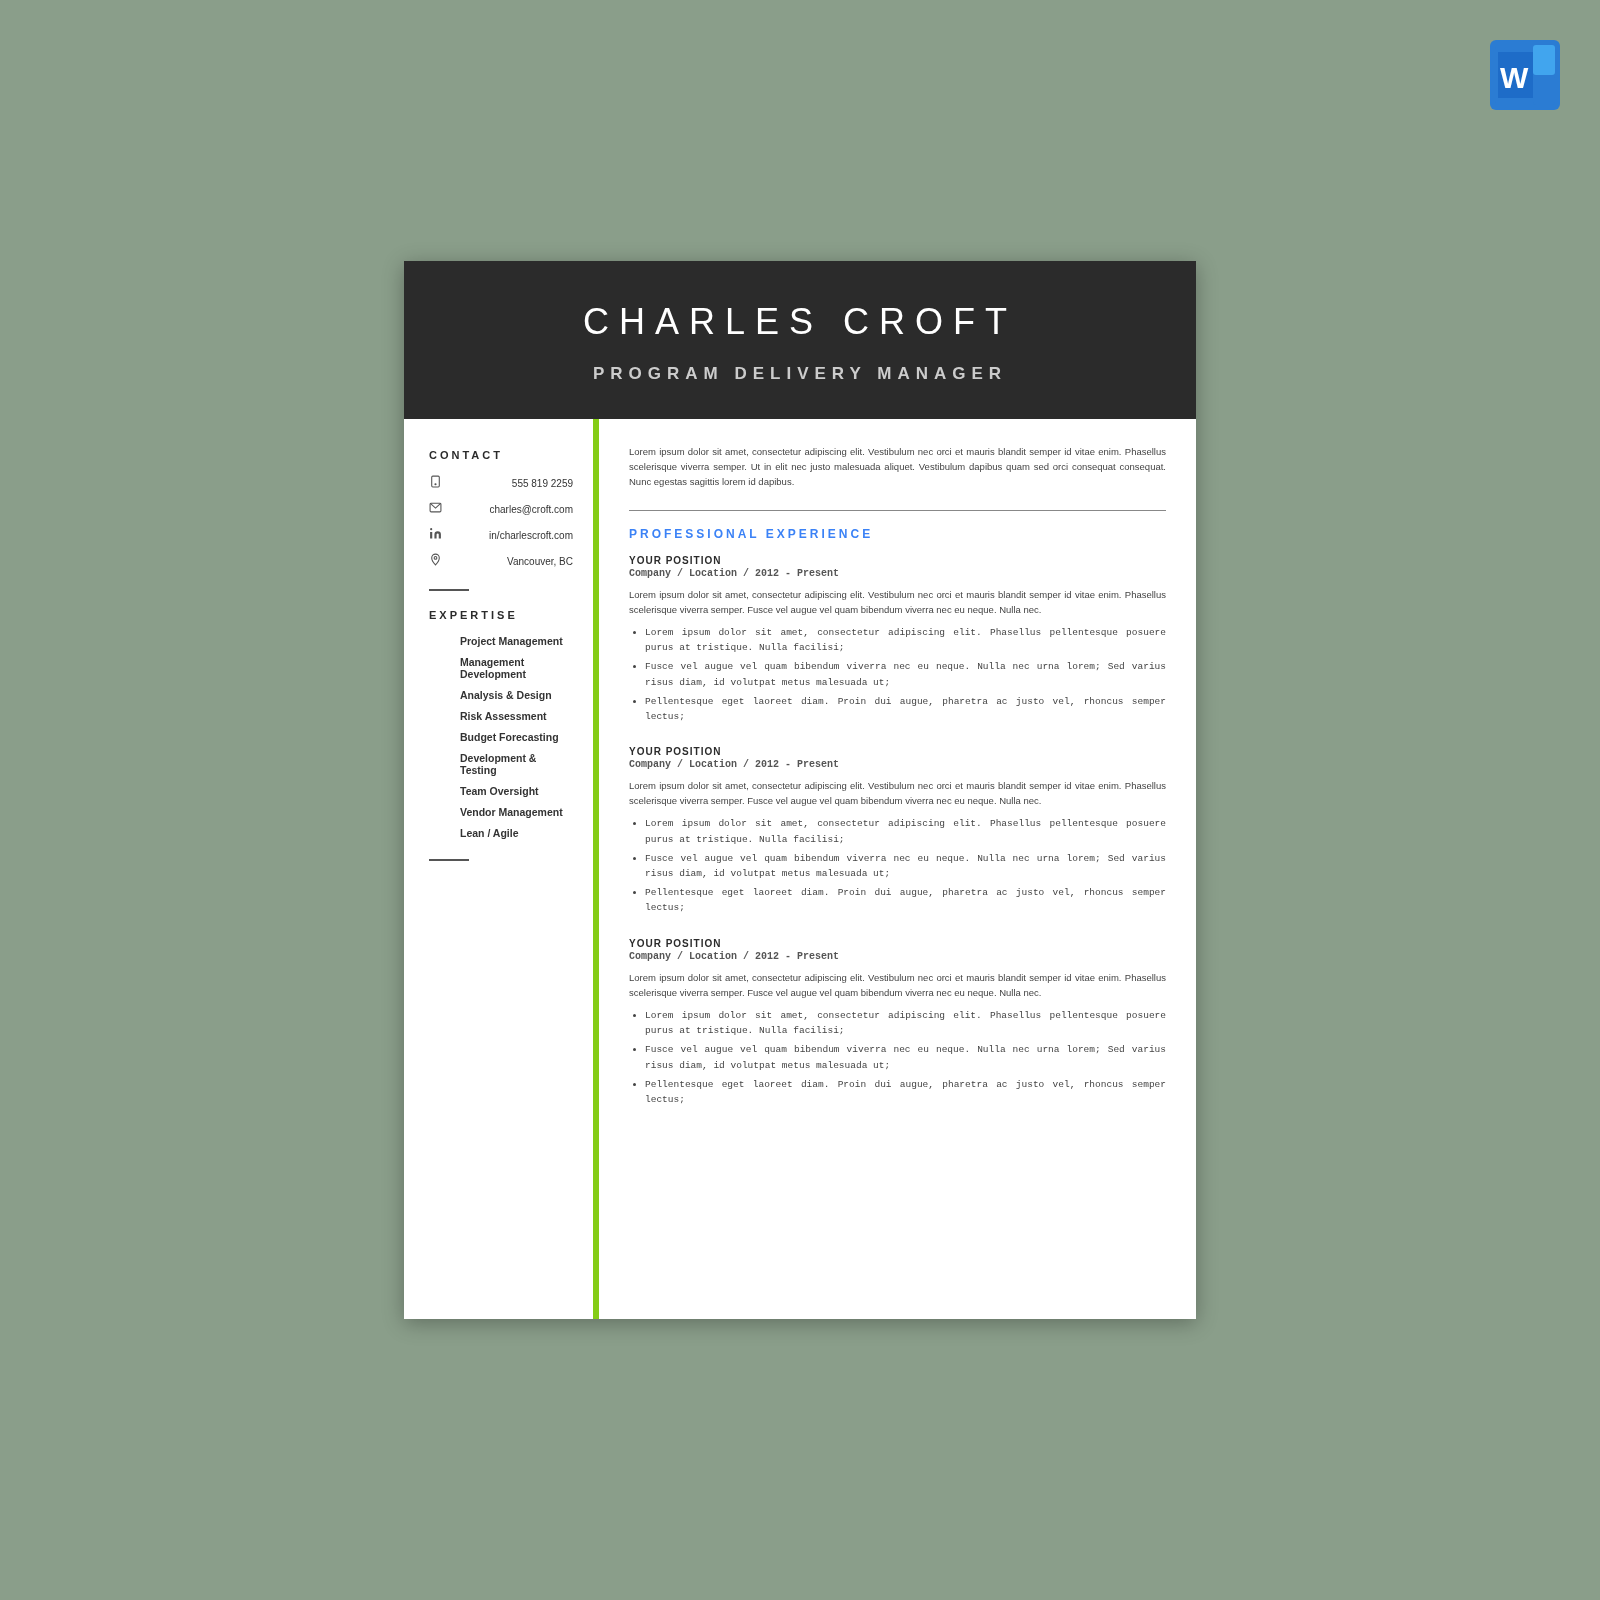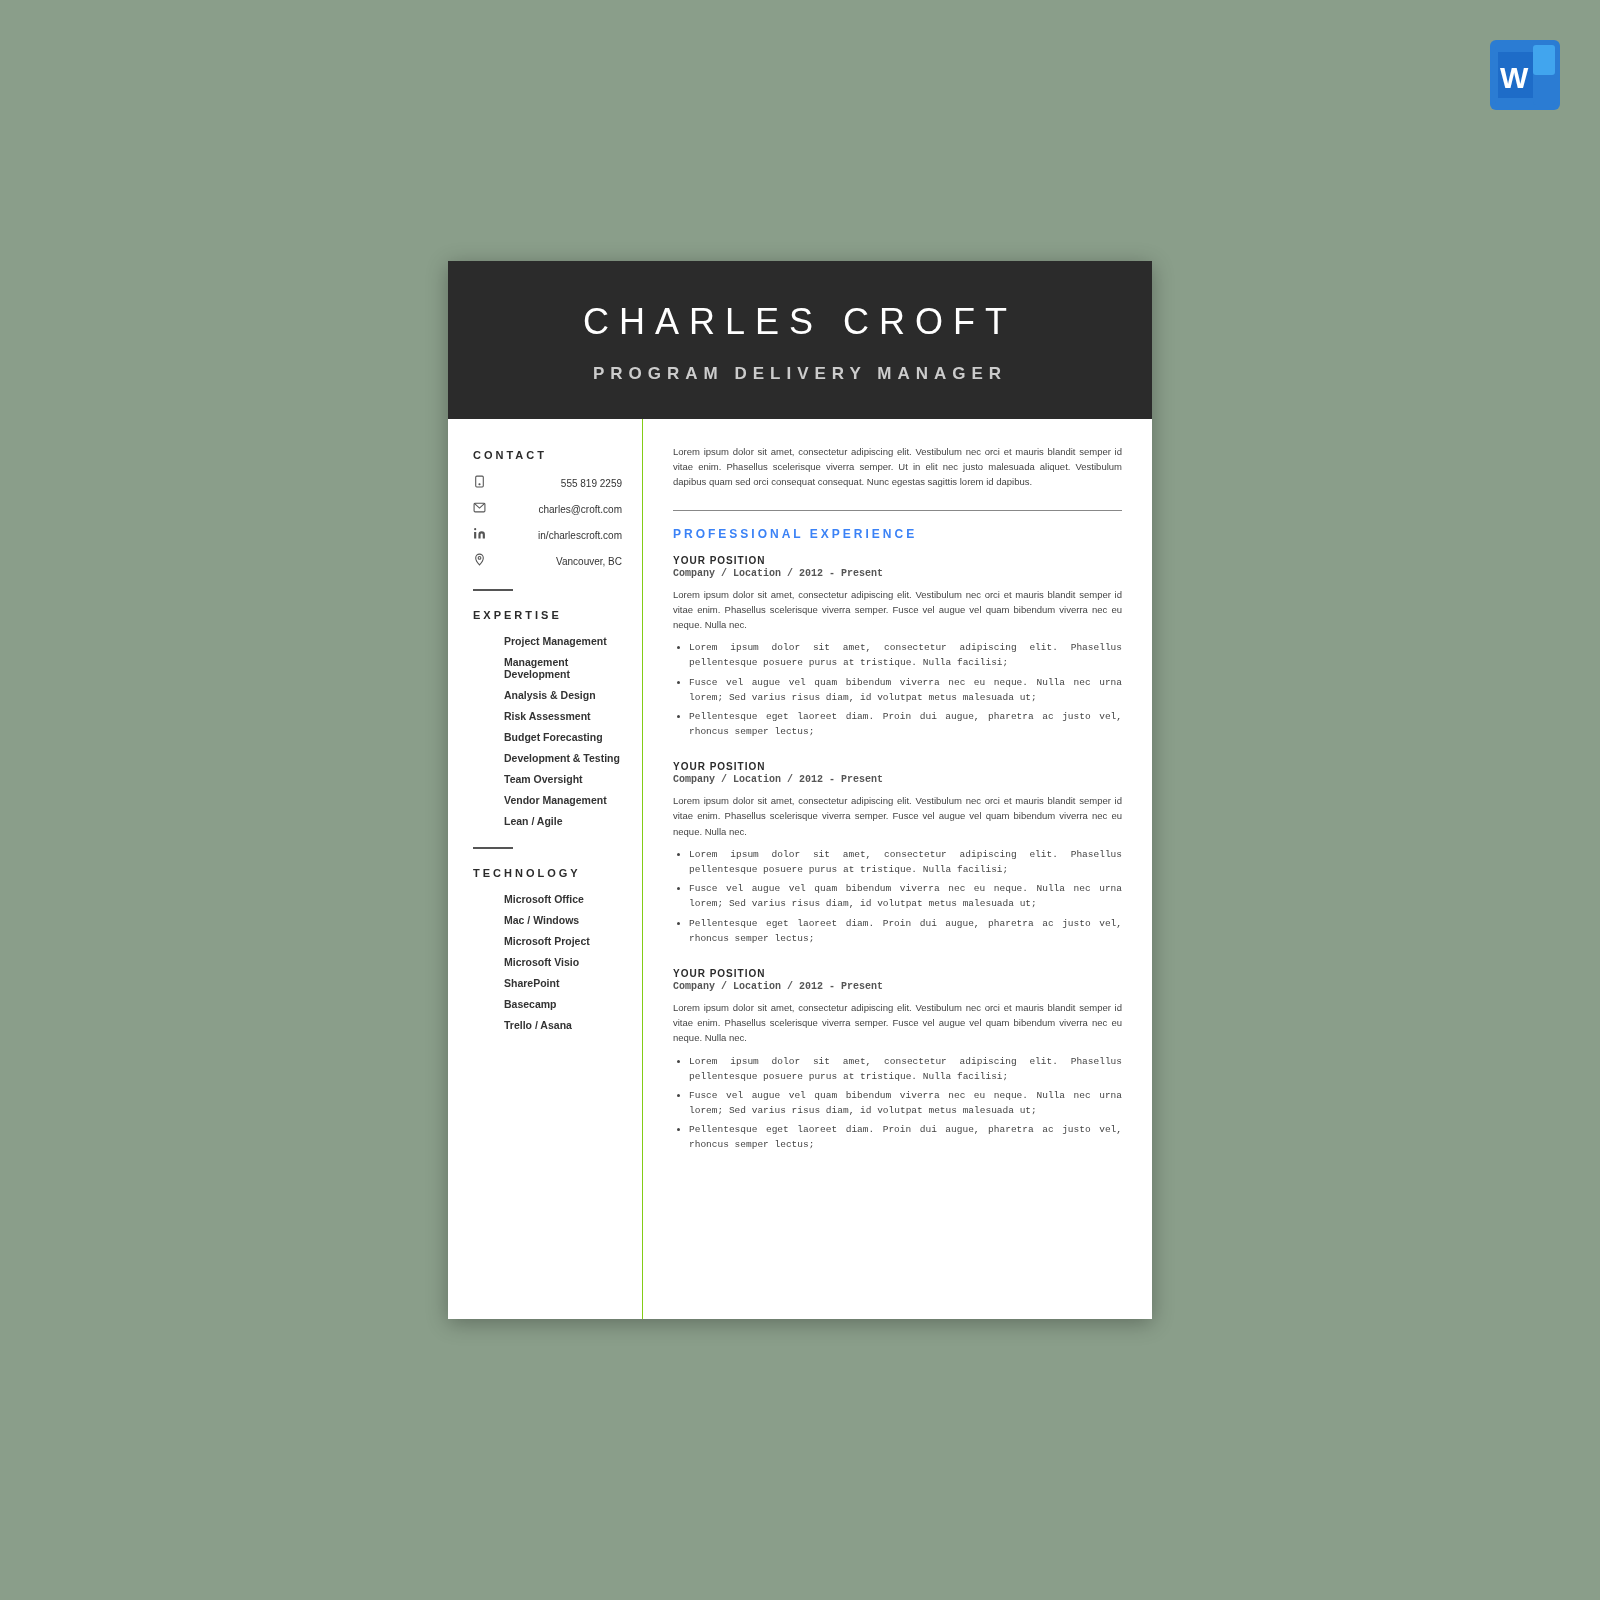--- a/index.html
+++ b/index.html
@@ -16,21 +16,21 @@
 
     .word-icon {
       position: absolute;
       top: 40px;
       right: 40px;
       width: 70px;
       height: 70px;
     }
 
     .resume-container {
-      width: 704px;
+      width: 792px;
       background: #fff;
       box-shadow: 0 4px 20px rgba(0,0,0,0.3);
       margin-top: -20px;
     }
 
     
     .resume-header {
       background-color: #2b2b2b;
       text-align: center;
       padding: 40px 30px 35px;
@@ -61,21 +61,21 @@
       display: flex;
       min-height: 900px;
     }
 
     
     .sidebar {
       width: 195px;
       min-width: 195px;
       background: #fff;
       padding: 30px 20px 30px 25px;
-      border-right: 1px solid #84cc16;
+      border-right: 6px solid #84cc16;
     }
 
     .sidebar-section {
       margin-bottom: 20px;
     }
 
     .sidebar-section-title {
       font-family: 'Arial', sans-serif;
       font-size: 11px;
       font-weight: 700;
@@ -277,30 +277,20 @@
         <div class="skill-item">Risk Assessment</div>
         <div class="skill-item">Budget Forecasting</div>
         <div class="skill-item">Development &amp; Testing</div>
         <div class="skill-item">Team Oversight</div>
         <div class="skill-item">Vendor Management</div>
         <div class="skill-item">Lean / Agile</div>
       </div>
 
       <div class="divider"></div>
 
-      <div class="sidebar-section">
-        <div class="sidebar-section-title">TECHNOLOGY</div>
-        <div class="skill-item">Microsoft Office</div>
-        <div class="skill-item">Mac / Windows</div>
-        <div class="skill-item">Microsoft Project</div>
-        <div class="skill-item">Microsoft Visio</div>
-        <div class="skill-item">SharePoint</div>
-        <div class="skill-item">Basecamp</div>
-        <div class="skill-item">Trello / Asana</div>
-      </div>
 
     </div>
 
     <div class="main-content">
       <p class="intro-text">Lorem ipsum dolor sit amet, consectetur adipiscing elit. Vestibulum nec orci et mauris blandit semper id vitae enim. Phasellus scelerisque viverra semper. Ut in elit nec justo malesuada aliquet. Vestibulum dapibus quam sed orci consequat consequat. Nunc egestas sagittis lorem id dapibus.</p>
 
       <hr class="section-divider">
 
       <div class="section-title">PROFESSIONAL EXPERIENCE</div>
 

